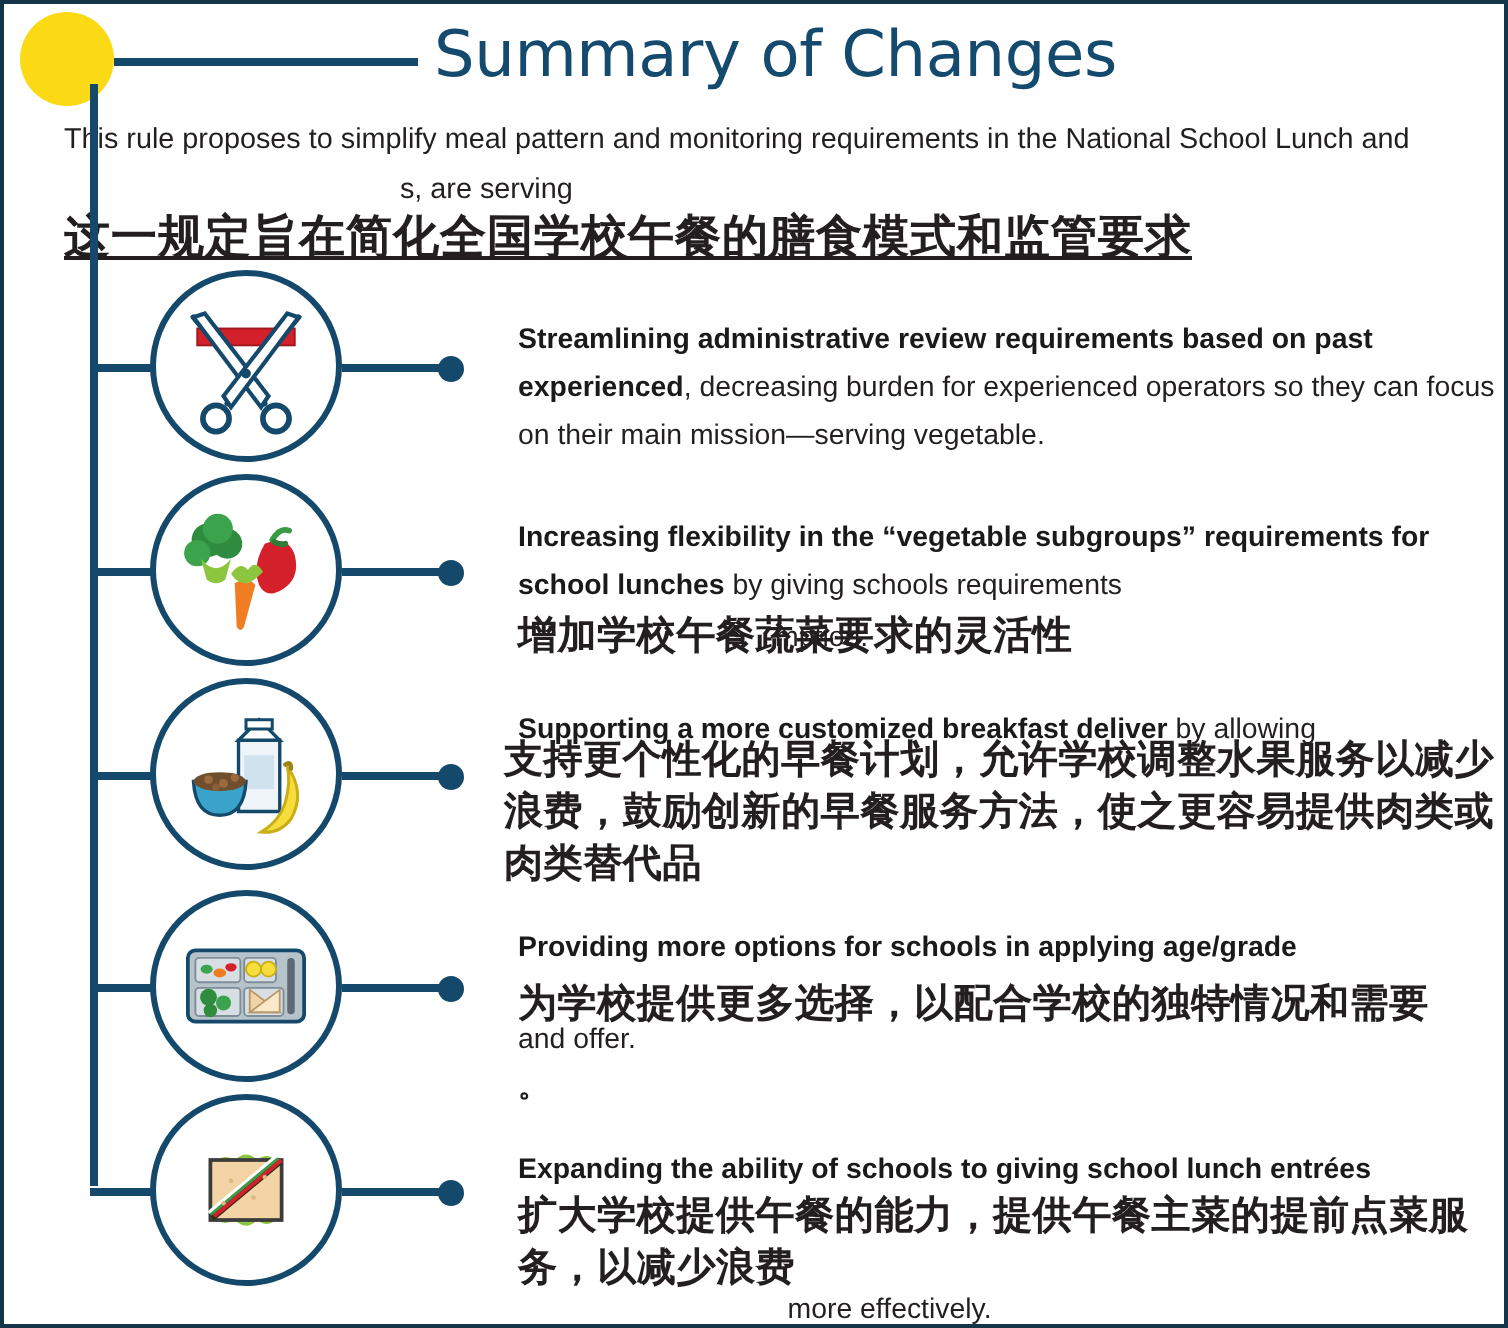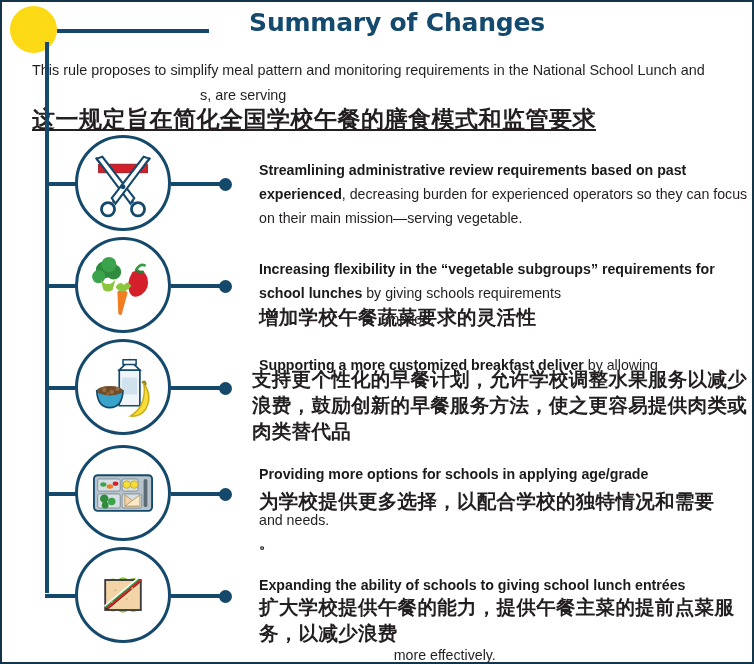--- a/index.html
+++ b/index.html
@@ -15,23 +15,22 @@
     border:2px solid #14344a;
     box-sizing:border-box;
     overflow:hidden;
   }
 
   
   #title{
     position:absolute;
     left:215px; top:6px;
     width:360px;
-    text-align:center;
-    font-size:25px;
-    font-weight:bold;
+    font-size:32px;
+    font-weight:normal;
     letter-spacing:-0.2px;
     color:#134a6e;
     font-family:"DejaVu Sans","Liberation Sans",sans-serif;
     white-space:nowrap;
   }
   #header-rule{
     position:absolute;
     left:55px; top:27px;
     width:152px; height:4px;
     background:#14496b;
@@ -253,21 +252,21 @@
         <path d="M50 62 l16 0 l-16 -12 Z" fill="#f3d4a6" stroke="#b89a6a" stroke-width="1"></path>
         <path d="M50 62 l16 -12 l0 12 Z" fill="#fbe8c8" stroke="#b89a6a" stroke-width="1"></path>
         <rect x="70" y="33" width="4" height="30" rx="2" fill="#5b6a74"></rect>
       </svg>
     </div>
     <div class="stub-right" style="top:47px"></div>
     <div class="enddot" style="top:43px"></div>
     <div class="body" style="top:17px">
       <b>Providing more options for schools in applying age/grade</b>
       <div style="height:22px"></div>
-      <span>and needs.</span>
+      <span>and offer.</span>
     </div>
     <div class="cn" style="top:44px">为学校提供更多选择，以配合学校的独特情况和需要</div>
     <div class="cn" style="top:85px;font-size:15px">。</div>
   </div>
 
   <div class="row" style="top:545px;height:100px">
     <div class="stub-left" style="top:47px"></div>
     <div class="circle" style="top:0">
       <svg class="iconwrap" viewBox="0 0 96 96">
         <path d="M30 62 q6 6 12 2 q6 6 12 0 q6 5 12 -2" fill="#8cc63e"></path>

